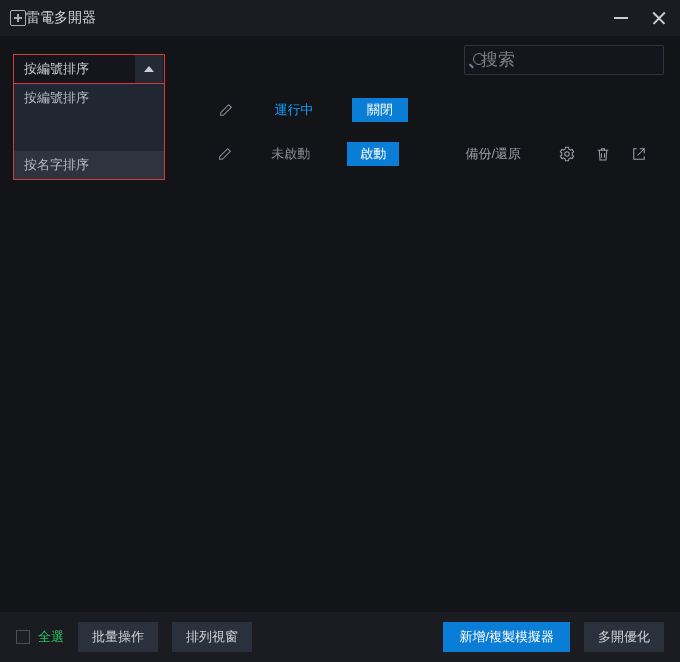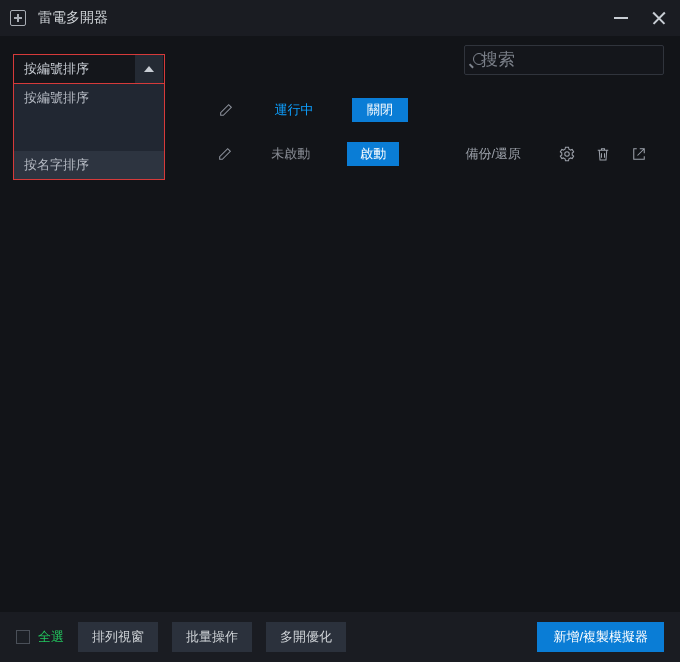--- a/index.html
+++ b/index.html
@@ -6,21 +6,21 @@
   html, body { width: 680px; height: 662px; background: #000; }
   .app {
     width: 680px; height: 662px; background: #121418; color: #d0d4d8;
     display: flex; flex-direction: column; position: relative;
   }
   
   .titlebar {
     height: 36px; background: #1a1c22; display: flex; align-items: center;
     padding: 0 10px; justify-content: space-between;
   }
-  .title-left { display: flex; align-items: center; gap: 12px; }
+  .title-left { display: flex; align-items: center; gap: 0; }
   .add-box-icon { width: 16px; height: 16px; border: 1.5px solid #a8adb5; border-radius: 2px; position: relative; }
   .add-box-icon::before { content:""; position:absolute; left:3px; right:3px; top:50%; height:1.5px; margin-top:-0.75px; background:#a8adb5;}
   .add-box-icon::after  { content:""; position:absolute; top:3px; bottom:3px; left:50%; width:1.5px; margin-left:-0.75px; background:#a8adb5;}
   .app-title { font-size: 14px; color: #d0d4d8; }
   .win-controls { display: flex; align-items: center; gap: 16px; }
   .win-btn { width: 22px; height: 22px; display:flex; align-items:center; justify-content:center; color:#c8cdd4; cursor:pointer;}
   .min-icon { width:14px; height:1.5px; background:#c8cdd4; }
   .close-icon { width:16px; height:16px; position:relative; }
   .close-icon::before, .close-icon::after {
     content:""; position:absolute; left:50%; top:50%; width:16px; height:1.5px; background:#c8cdd4;
@@ -201,24 +201,24 @@
       </div>
     </div>
 
   </div>
 
   <div class="bottombar">
     <div class="sel-all">
       <div class="checkbox" style="width:14px;height:14px;border:1px solid #4a4f58;background:#1c1f25;"></div>
       <span>全選</span>
     </div>
+    <div class="btn">批量操作</div>
     <div class="btn">排列視窗</div>
-    <div class="btn">批量操作</div>
+    <div class="btn btn-primary">新增/複製模擬器</div>
     <div class="btn">多開優化</div>
-    <div class="btn btn-primary">新增/複製模擬器</div>
   </div>
 
   <div class="sort-dropdown">
     <div class="sort-selected">
       <span>按編號排序</span>
       <span class="chev">
           <span class="chev-up"></span>
         </span>
     </div>
     <div class="sort-list">

